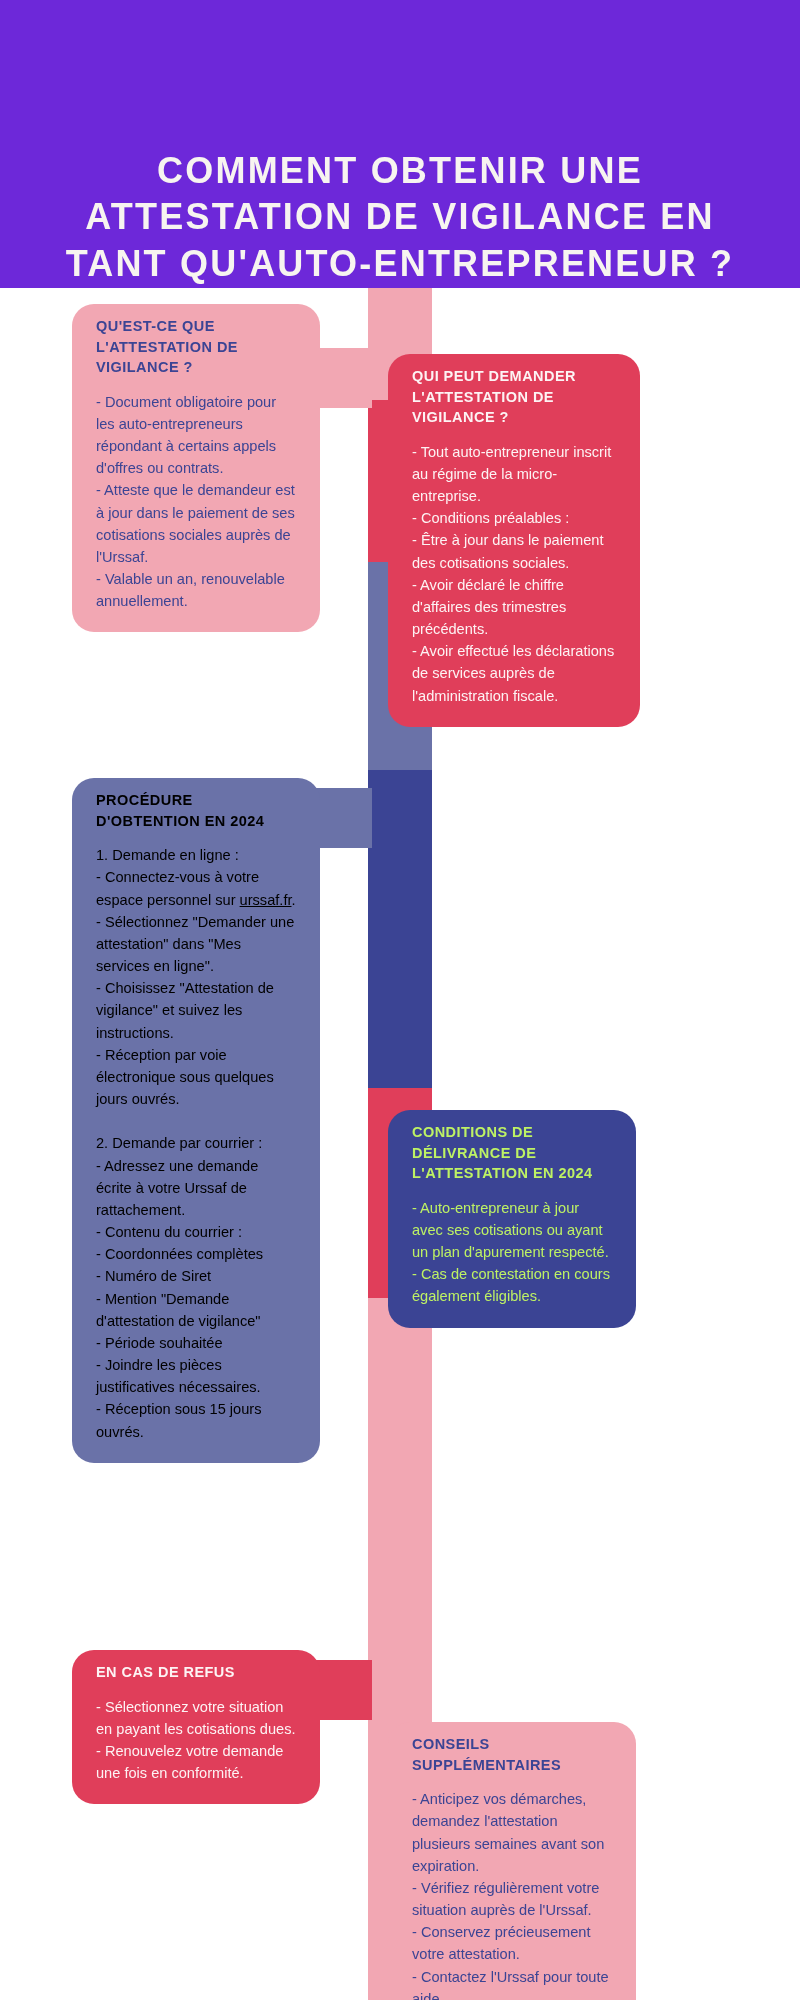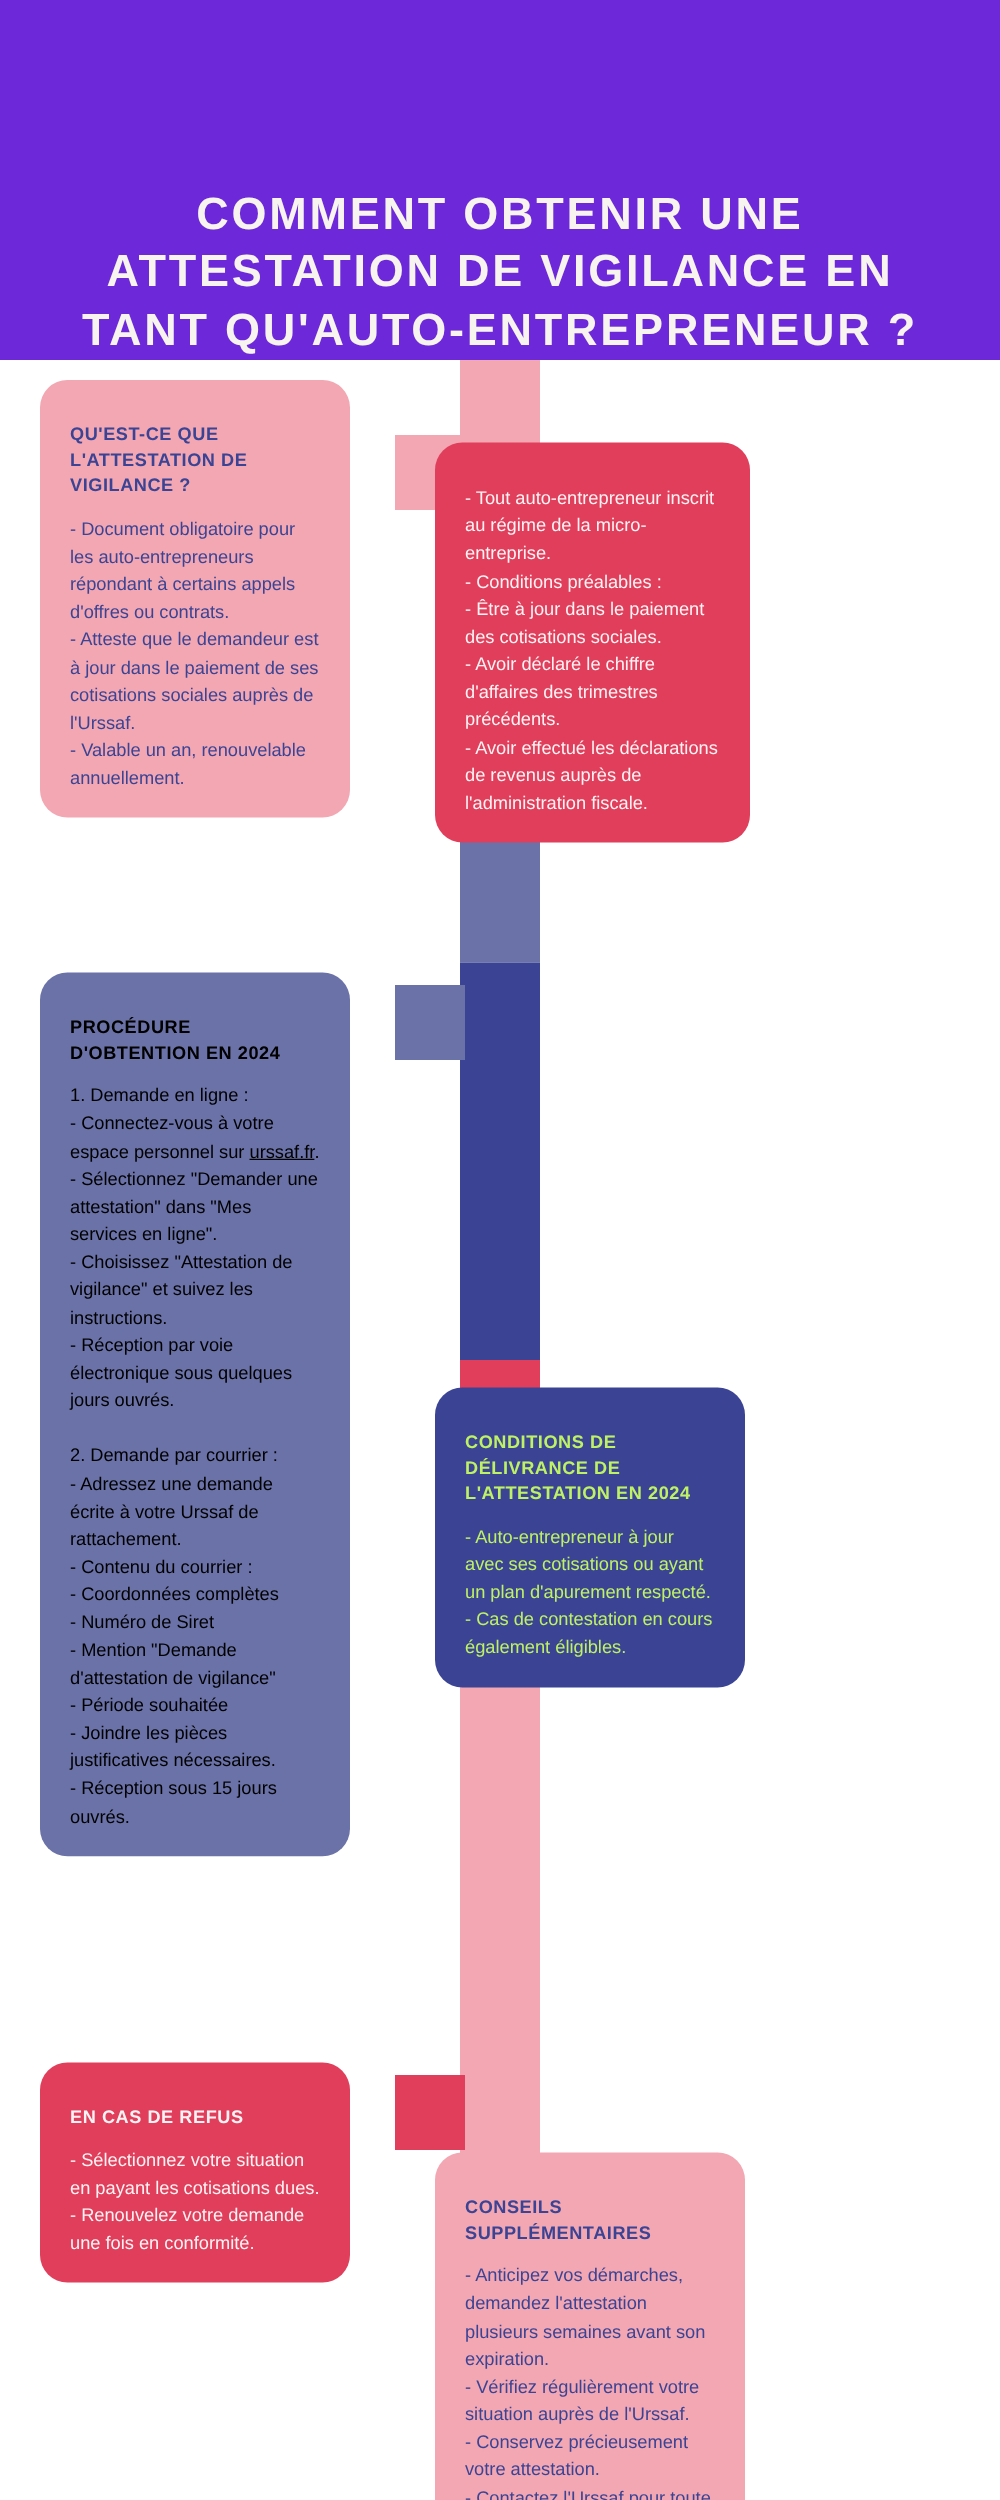--- a/index.html
+++ b/index.html
@@ -35,21 +35,22 @@
   }
   .spine-seg { position:absolute; left:0; width:64px; }
 
   
   .stub { position:absolute; height:60px; }
 
   
   .card {
     position:absolute;
     border-radius:22px;
-    padding:34px 24px 20px 24px;
+    padding:12px 24px 20px 24px;
+    margin-left:40px;
   }
   .card-title {
     font-size:14.5px;
     font-weight:bold;
     letter-spacing:0.45px;
     line-height:1.42;
     text-transform:uppercase;
     margin-bottom:13px;
   }
   .card-body {
@@ -105,25 +106,26 @@
   </div>
 
 <div id="card-1" class="card t-pink">
   <div class="card-title">Qu'est-ce que l'attestation de vigilance ?</div>
   <div class="card-body">- Document obligatoire pour les auto-entrepreneurs répondant à certains appels d'offres ou contrats.
 - Atteste que le demandeur est à jour dans le paiement de ses cotisations sociales auprès de l'Urssaf.
 - Valable un an, renouvelable annuellement.</div>
 </div>
 
 <div id="card-2" class="card t-red">
+  <div class="card-title">Qui peut demander l'attestation de vigilance ?</div>
   <div class="card-body">- Tout auto-entrepreneur inscrit au régime de la micro-entreprise.
 - Conditions préalables :
   - Être à jour dans le paiement des cotisations sociales.
   - Avoir déclaré le chiffre d'affaires des trimestres précédents.
-  - Avoir effectué les déclarations de revenus auprès de l'administration fiscale.</div>
+  - Avoir effectué les déclarations de services auprès de l'administration fiscale.</div>
 </div>
 
 <div id="card-3" class="card t-purple card-overflow">
   <div class="card-title">Procédure d'obtention en 2024</div>
   <div class="card-body"><span>1. Demande en ligne :
   - Connectez-vous à votre espace personnel sur </span><span class="lnk">urssaf.fr</span><span>.
   - Sélectionnez "Demander une attestation" dans "Mes services en ligne".
   - Choisissez "Attestation de vigilance" et suivez les instructions.
   - Réception par voie électronique sous quelques jours ouvrés.
 

